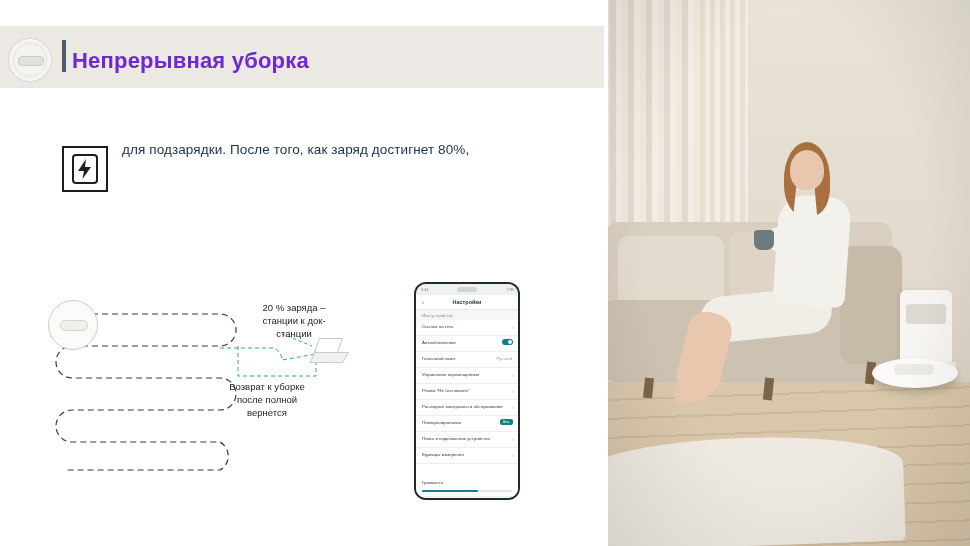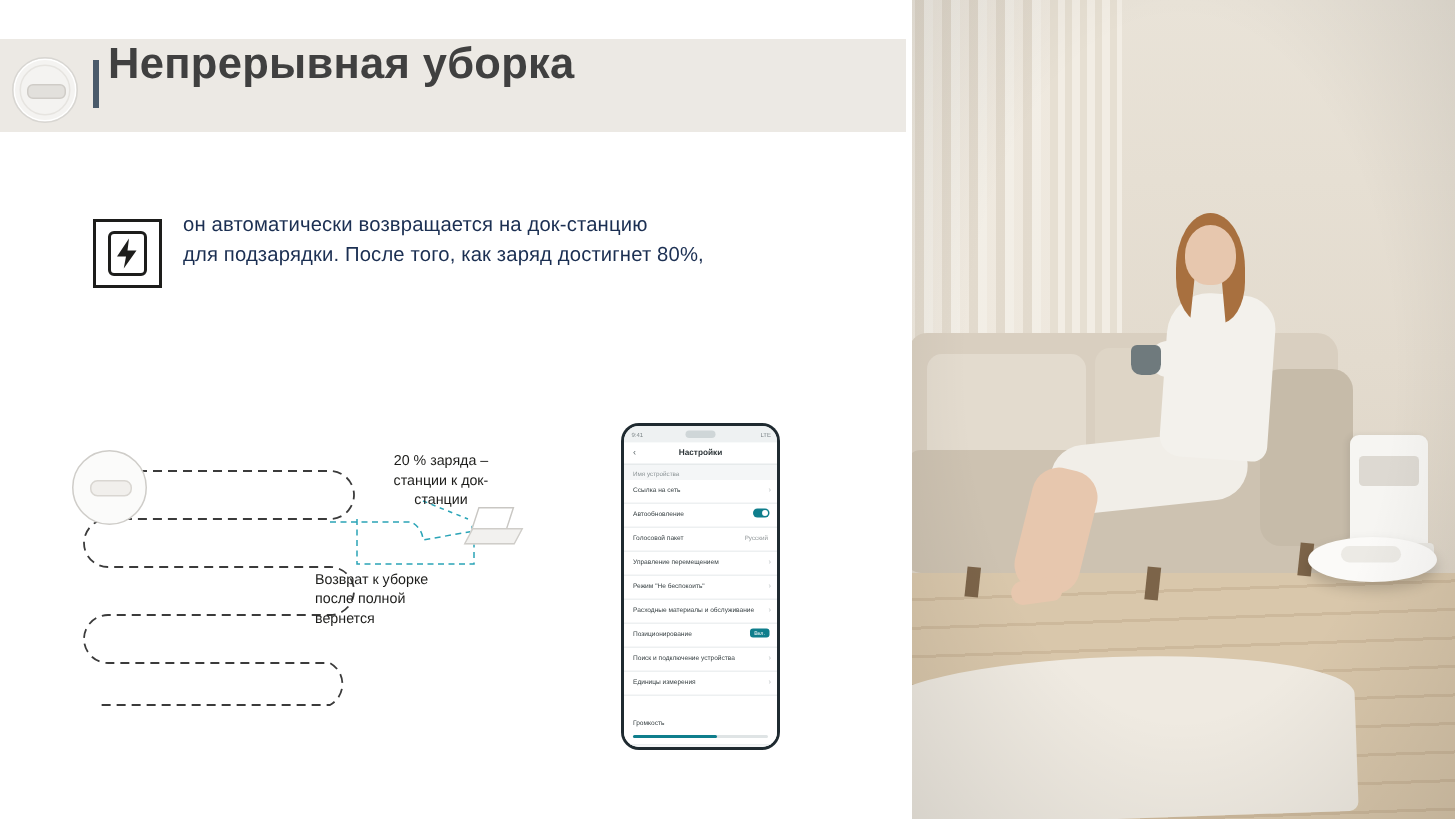--- a/index.html
+++ b/index.html
@@ -24,24 +24,24 @@
 
   
   .header-band {
     position: absolute;
     left: 0; top: 26px;
     width: 604px; height: 62px;
     background: #ece9e4;
   }
   .header-title {
     position: absolute;
-    left: 72px; top: 27px;
-    font-size: 29px;
+    left: 72px; top: 48px;
+    font-size: 22px;
     font-weight: bold;
-    color: #404040;
+    color: #6d28d9;
     letter-spacing: 0.2px;
   }
   .header-accent {
     position: absolute;
     left: 62px; top: 40px;
     width: 4px; height: 32px;
     background: #4a5a6a;
   }
   .robot-badge {
     position: absolute;
@@ -125,21 +125,21 @@
     color: #1d1d1b;
     text-align: center;
   }
   .label-return {
     position: absolute;
     left: 186px; top: 90px;
     width: 114px;
     font-size: 9.5px;
     line-height: 13px;
     color: #1d1d1b;
-    text-align: left;
+    text-align: center;
   }
 
   .dock-station {
     position: absolute;
     left: 288px; top: 48px;
     width: 34px; height: 26px;
   }
   .dock-station .body {
     position: absolute;
     left: 4px; top: 0;
@@ -508,21 +508,20 @@
   <div class="header-accent"></div>
   <div class="header-title">Непрерывная уборка</div>
 
   <div class="desc-icon">
     <svg width="42" height="42" viewBox="0 0 42 42">
       <rect x="9" y="7" width="24" height="28" rx="3" fill="none" stroke="#1d1d1b" stroke-width="2"></rect>
       <path d="M22 11 L14 23 L20 23 L18.5 31 L27 19 L21 19 Z" fill="#1d1d1b"></path>
     </svg>
   </div>
   <div class="desc-text">
-    <div>он автоматически возвращается на док-станцию</div>
     <div>для подзарядки. После того, как заряд достигнет 80%,</div>
   </div>
 
   <div class="diagram">
     <svg class="path-svg" width="330" height="200">
 
       <path d="M48 24 H196 A16 16 0 0 1 196 56 H48 A16 16 0 0 0 48 88 H196 A16 16 0 0 1 196 120 H48 A16 16 0 0 0 48 152 H196 A16 16 0 0 1 196 180 H40" fill="none" stroke="#3b3b3b" stroke-width="1.2" stroke-dasharray="6 4"></path>
 
       <path d="M196 58 H250 A14 14 0 0 1 258 70 L292 64" fill="none" stroke="#2aa4b7" stroke-width="1" stroke-dasharray="4 3"></path>
       <path d="M214 56 V86 H292 V70" fill="none" stroke="#2aa4b7" stroke-width="1" stroke-dasharray="4 3"></path>

